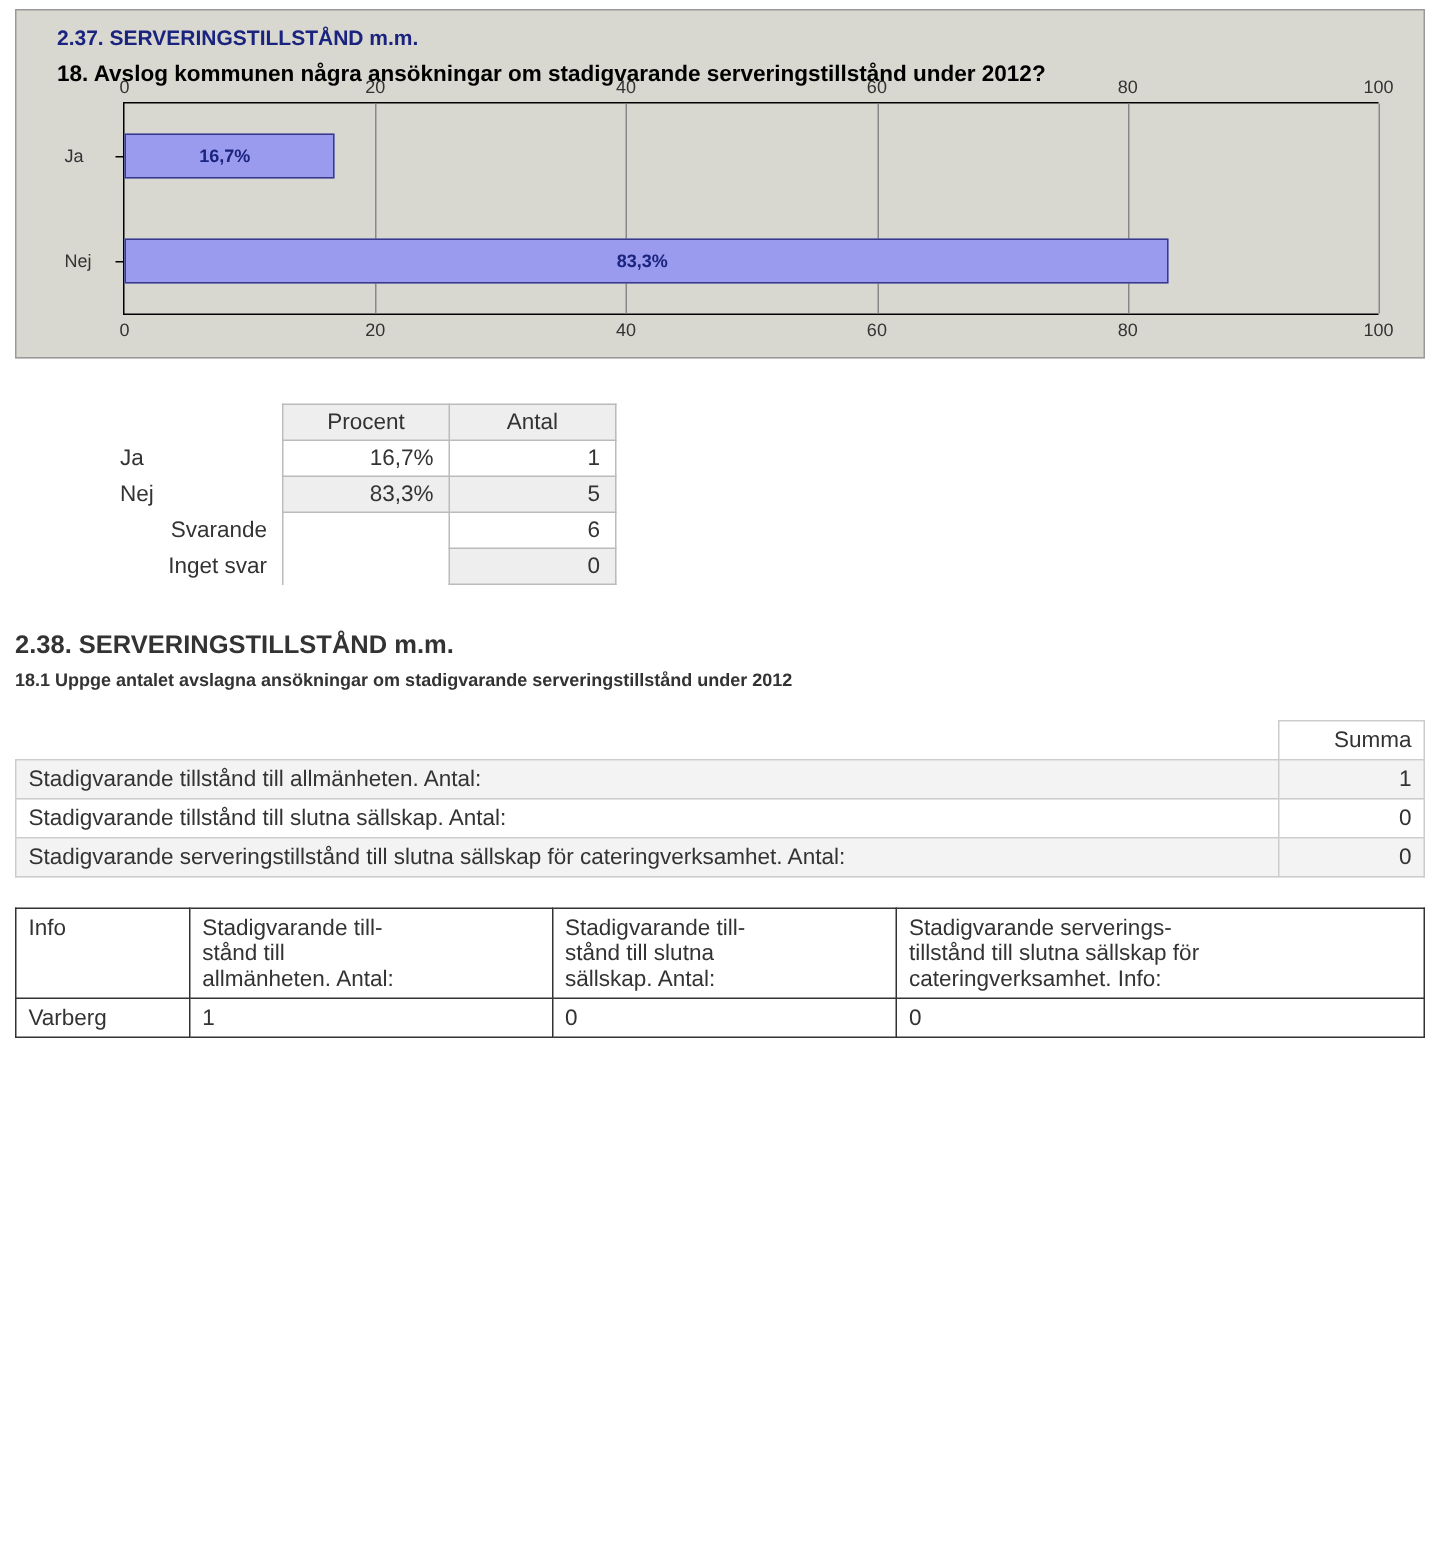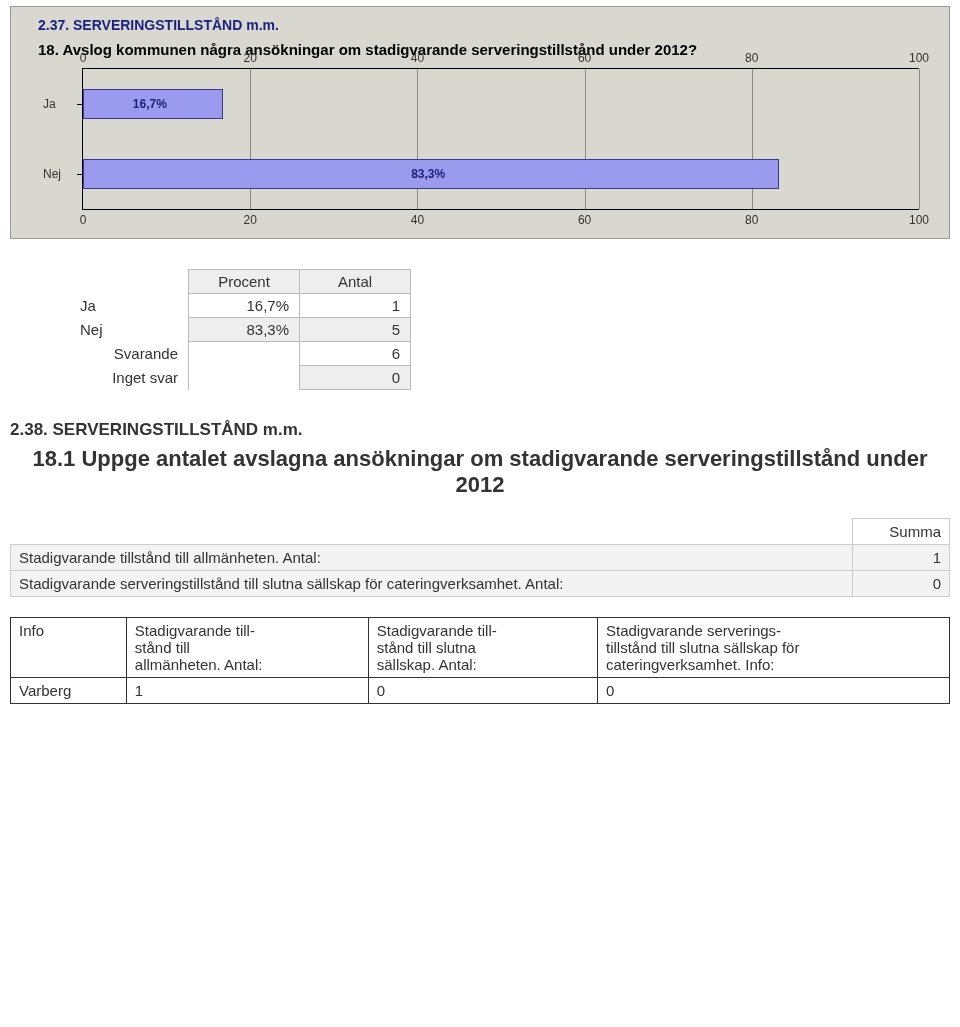--- a/index.html
+++ b/index.html
@@ -105,23 +105,22 @@
   .pa-table .sublabel { text-align:right; border-top:none; border-left:none; border-bottom:none;}
   .shade { background:#eee; }
 
   .section-head {
     font-weight: bold;
     font-size: 17px;
     margin: 30px 10px 4px 10px;
   }
   .question {
     font-weight: bold;
-    font-size: 22px;
+    font-size: 12px;
     margin: 6px 10px 20px 10px;
-    text-align: center;
   }
 
   .summa-table {
     margin: 10px 10px 20px 10px;
     border-collapse: collapse;
     width: calc(100% - 20px);
     font-size: 15px;
   }
   .summa-table td, .summa-table th {
     border: 1px solid #ccc;
@@ -222,20 +221,24 @@
 <table class="summa-table">
   <tbody>
       <tr>
     <td class="blank-corner" style="border:none"></td>
     <th>Summa</th>
   </tr>
   <tr class="alt">
     <td>Stadigvarande tillstånd till allmänheten. Antal:</td>
     <td class="val">1</td>
   </tr>
+  <tr>
+    <td>Stadigvarande tillstånd till slutna sällskap. Antal:</td>
+    <td class="val">0</td>
+  </tr>
   <tr class="alt">
     <td>Stadigvarande serveringstillstånd till slutna sällskap för cateringverksamhet. Antal:</td>
     <td class="val">0</td>
   </tr>
 </tbody>
   </table>
 
 <table class="info-table">
   <tbody>
       <tr>

